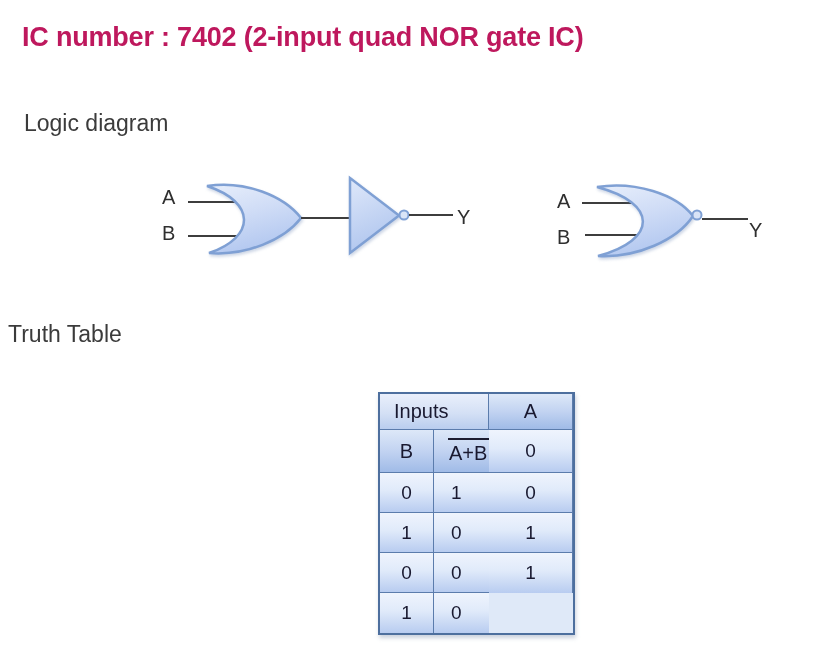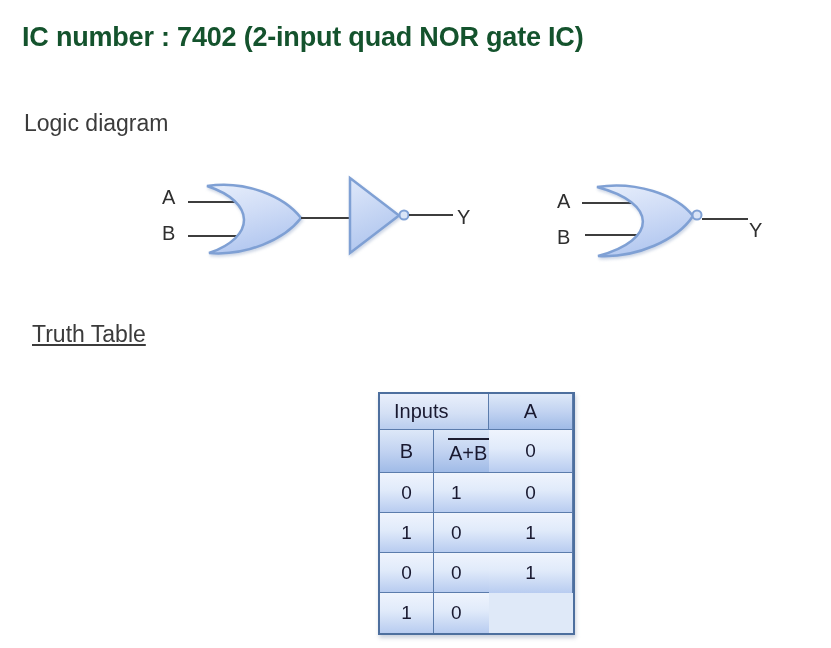--- a/index.html
+++ b/index.html
@@ -2,28 +2,28 @@
 <html><head>
 <meta charset="utf-8">
 <style>
   html,body{margin:0;padding:0;}
   body{
     width:831px;height:648px;position:relative;background:#ffffff;
     font-family:"Liberation Sans",sans-serif;overflow:hidden;
   }
   .abs{position:absolute;}
   .page-title{
-    left:22px;top:22px;font-size:27px;font-weight:600;color:#14532d;
+    left:22px;top:22px;font-size:27px;font-weight:600;color:#be185d;
     letter-spacing:-0.2px;
   }
   .section-heading{
     font-size:23px;font-weight:400;color:#3b3b3b;letter-spacing:0px;
   }
   #heading-logic{left:24px;top:110px;}
-  #heading-truth{left:32px;top:321px;text-decoration:underline;}
+  #heading-truth{left:8px;top:321px;}
 
   .gate-label{
     font-size:20px;color:#2f2f2f;font-weight:400;
   }
   #d1-a{left:162px;top:186px;}
   #d1-b{left:162px;top:222px;}
   #d1-y{left:457px;top:206px;}
   #d2-a{left:557px;top:190px;}
   #d2-b{left:557px;top:226px;}
   #d2-y{left:749px;top:219px;}

